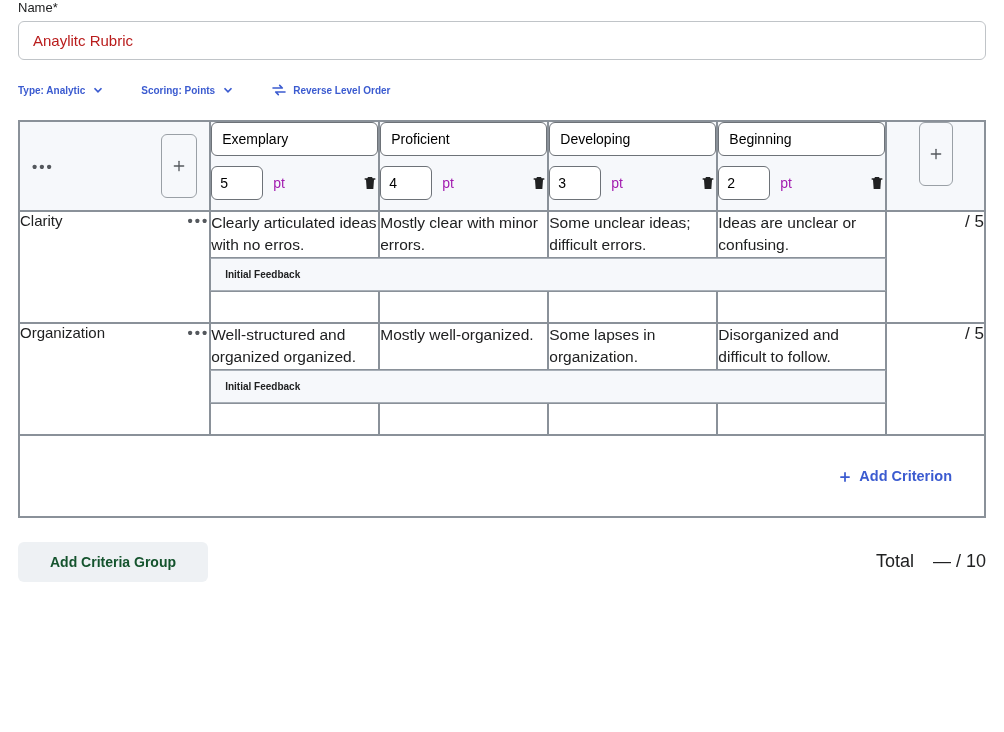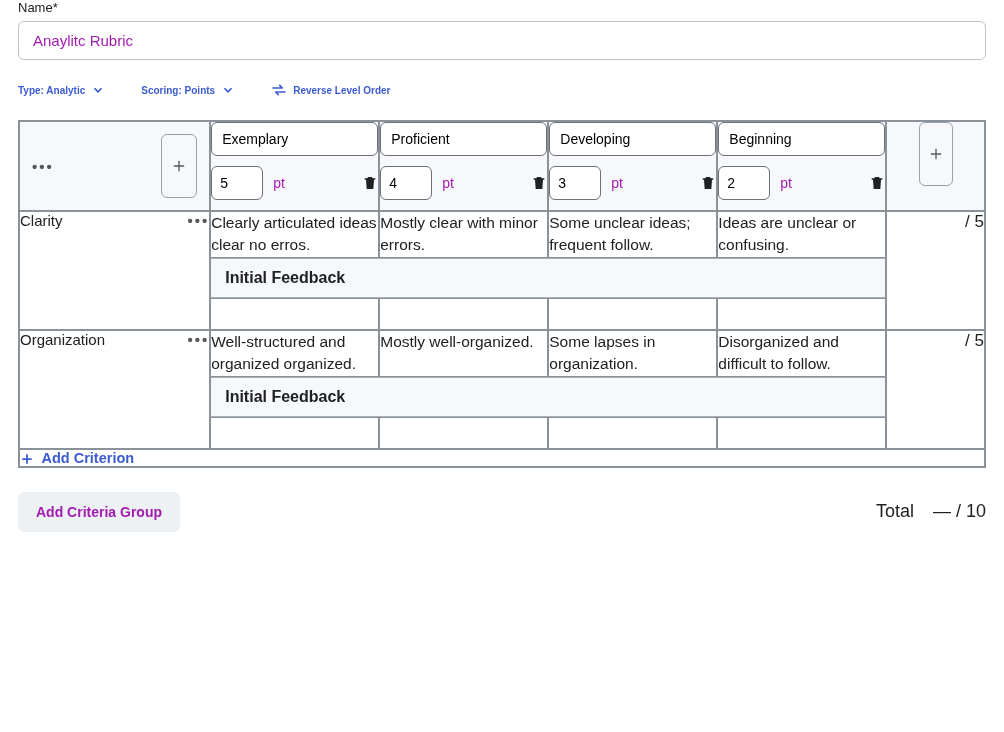--- a/index.html
+++ b/index.html
@@ -1,18 +1,18 @@
 <!DOCTYPE html>
 <html><head>
 <meta charset="utf-8">
 <style>
   * { box-sizing: border-box; margin: 0; padding: 0; }
   body { font-family: -apple-system, BlinkMacSystemFont, "Segoe UI", Arial, sans-serif; color: #202122; background: #fff; padding: 0 18px; }
   .field-label { font-size: 13px; font-weight: 400; margin-bottom: 6px; }
-  .name-input { width: 100%; border: 1px solid #c0c4c8; border-radius: 6px; padding: 10px 14px; font-size: 15px; color: #a21caf; }
+  .name-input { width: 100%; border: 1px solid #c0c4c8; border-radius: 6px; padding: 10px 14px; font-size: 15px; color: #b91c1c; }
   .controls-row { display: flex; align-items: center; gap: 36px; margin-top: 22px; margin-bottom: 22px; }
   .link-control { display: inline-flex; align-items: center; gap: 6px; color: #3b5bd0; font-size: 10px; font-weight: 600; cursor: pointer; }
   .link-control svg { stroke: #3b5bd0; }
   .rubric-table { width: 100%; border: 1px solid #8a9199; border-collapse: separate; border-spacing: 0; table-layout: fixed; }
   .rubric-table td, .rubric-table th { border: 0.5px solid #8a9199; vertical-align: top; padding: 0; margin-left: 33px; }
   .header-row td { background: #f6f8fb; }
   .level-header-cell { padding: 12px 12px 14px 12px; }
   .level-name-input { width: 100%; border: 1px solid #6d7278; border-radius: 6px; padding: 8px 10px; font-size: 14px; margin-bottom: 10px; }
   .level-points-row { display: flex; align-items: center; gap: 10px; }
   .level-points-input { width: 52px; border: 1px solid #6d7278; border-radius: 6px; padding: 8px 8px; font-size: 14px; text-align: left; }
@@ -21,26 +21,26 @@
   .left-header-cell { padding: 12px; display: flex; align-items: center; justify-content: space-between; height: 100%; }
   .ellipsis { letter-spacing: 2px; font-weight: bold; font-size: 15px; color: #54585d; }
   .plus-box { border: 1px solid #9aa0a6; background: #f6f8fb; border-radius: 6px; width: 36px; height: 64px; display: flex; align-items: center; justify-content: center; cursor: pointer; }
   .add-right-col { padding: 12px; text-align: center; }
   .criterion-name-cell { padding: 14px 12px; }
   .criterion-name-row { display: flex; align-items: flex-start; justify-content: space-between; }
   .criterion-name { font-size: 15px; }
   .criterion-menu { letter-spacing: 2px; font-weight: bold; font-size: 15px; color: #54585d; cursor: pointer; }
   .desc-cell { padding: 14px 14px; font-size: 15.5px; line-height: 1.45; }
   .score-cell { padding: 18px 14px; text-align: right; font-size: 17px; }
-  .feedback-header td { background: #f6f8fb; font-size: 16px; font-weight: 700; padding: 10px 14px; border-top: 1px solid #a8afb7; border-bottom: 1px solid #a8afb7; }
+  .feedback-header td { background: #f6f8fb; font-size: 10px; font-weight: 700; padding: 10px 14px; border-top: 1px solid #a8afb7; border-bottom: 1px solid #a8afb7; }
   .feedback-row td { height: 32px; }
-  .add-criterion-row td { text-align: left; padding: 0; color: #3b5bd0; font-size: 14.5px; font-weight: 600; cursor: pointer; }
+  .add-criterion-row td { text-align: right; padding: 32px; color: #3b5bd0; font-size: 14.5px; font-weight: 600; cursor: pointer; }
   .add-criterion-row td svg { vertical-align: -3px; margin-right: 4px; }
   .bottom-row { display: flex; align-items: center; justify-content: space-between; margin-top: 24px; padding-bottom: 12px; }
-  .add-group-btn { background: #eef1f4; border: none; border-radius: 6px; padding: 12px 18px; font-size: 14px; font-weight: 700; color: #a21caf; cursor: pointer; }
+  .add-group-btn { background: #eef1f4; border: none; border-radius: 6px; padding: 12px 32px; font-size: 14px; font-weight: 700; color: #14532d; cursor: pointer; }
   .total-right { font-size: 18px; }
   .total-label { margin-right: 14px; text-align: right; }
   col.c-name { width: 190px; }
   col.c-level { width: 168px; }
   col.c-add { width: 54px; }
   col.c-score { width: 44px; }
 </style>
 </head>
 <body>
 
@@ -154,23 +154,23 @@
       </td>
     </tr>
 
     <tr>
       <td class="criterion-name-cell" rowspan="3">
         <div class="criterion-name-row">
           <span class="criterion-name">Clarity</span>
           <span class="criterion-menu">•••</span>
         </div>
       </td>
-      <td class="desc-cell">Clearly articulated ideas clear no erros.</td>
+      <td class="desc-cell">Clearly articulated ideas with no erros.</td>
       <td class="desc-cell">Mostly clear with minor errors.</td>
-      <td class="desc-cell">Some unclear ideas; frequent follow.</td>
+      <td class="desc-cell">Some unclear ideas; difficult errors.</td>
       <td class="desc-cell">Ideas are unclear or confusing.</td>
       <td class="score-cell" colspan="2" rowspan="3">/ 5</td>
     </tr>
     <tr class="feedback-header">
       <td colspan="4">Initial Feedback</td>
     </tr>
     <tr class="feedback-row">
       <td></td>
       <td></td>
       <td></td>

